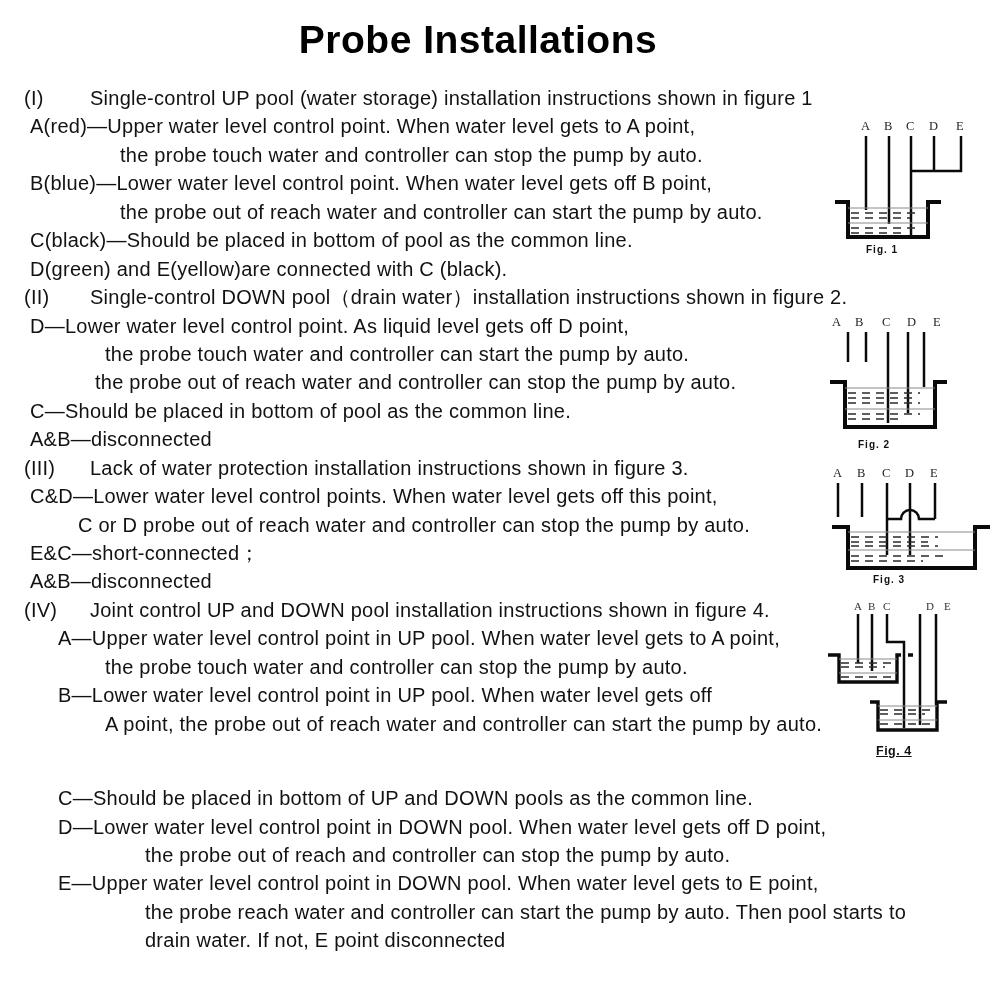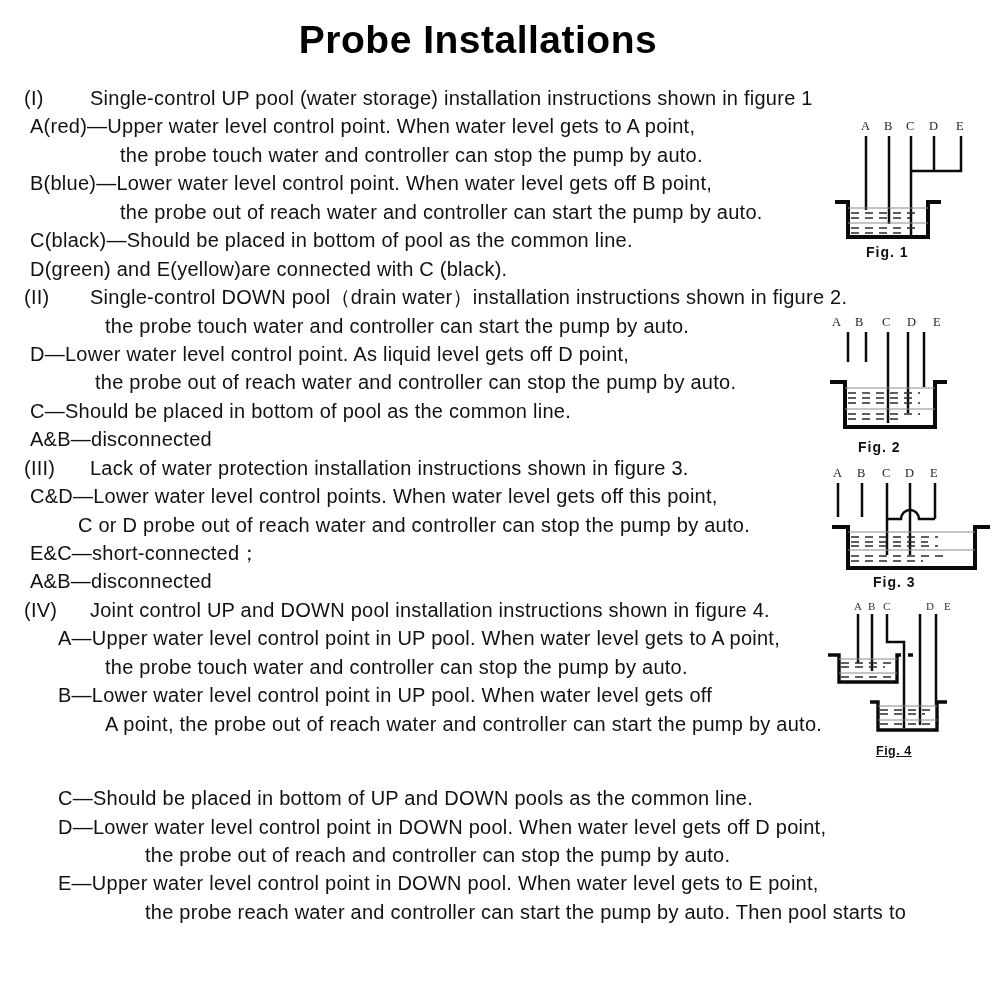--- a/index.html
+++ b/index.html
@@ -21,21 +21,21 @@
   .i-b{padding-left:58px;}
   .i-c{padding-left:120px;}
   .i-d{padding-left:105px;}
   .i-e{padding-left:95px;}
   .i-f{padding-left:78px;}
   .i-g{padding-left:145px;}
   .gap{height:46px;}
   .fig{position:absolute;}
   .figcap{
     position:absolute;font-family:"Liberation Sans",sans-serif;font-weight:bold;
-    color:#111;font-size:14px;letter-spacing:1px;
+    color:#111;font-size:10px;letter-spacing:1px;
   }
   .figcap.small{font-size:12.5px;letter-spacing:0.5px;text-decoration:underline;}
   .probe{stroke:#0a0a0a;stroke-width:2.5;fill:none;}
   .tank{stroke:#0a0a0a;stroke-width:4;fill:none;}
   .tank-thin{stroke:#0a0a0a;stroke-width:3.4;fill:none;}
   .wline{stroke:#8a8a8a;stroke-width:1;fill:none;}
   .wdash{stroke:#2a2a2a;stroke-width:1.5;fill:none;stroke-dasharray:8 6;}
   .plab{font-family:"Liberation Serif",serif;font-size:12.5px;fill:#1d1d1d;}
   .plab.sm{font-size:11px;fill:#333;}
 </style>
@@ -48,41 +48,42 @@
 
   <div id="textcol">
       <div class="line i-m"><span class="marker">(I)</span><span>Single-control UP pool (water storage) installation instructions shown in figure 1</span></div>
       <div class="line i-a"><span>A(red)—Upper water level control point. When water level gets to A point,</span></div>
       <div class="line i-c"><span>the probe touch water and controller can stop the pump by auto.</span></div>
       <div class="line i-a"><span>B(blue)—Lower water level control point. When water level gets off B point,</span></div>
       <div class="line i-c"><span>the probe out of reach water and controller can start the pump by auto.</span></div>
       <div class="line i-a"><span>C(black)—Should be placed in bottom of pool as the common line.</span></div>
       <div class="line i-a"><span>D(green) and E(yellow)are connected with C (black).</span></div>
       <div class="line i-m"><span class="marker">(II)</span><span>Single-control DOWN pool（drain water）installation instructions shown in figure 2.</span></div>
+      <div class="line i-a"><span>D—Lower water level control point. As liquid level gets off D point,</span></div>
       <div class="line i-d"><span>the probe touch water and controller can start the pump by auto.</span></div>
-      <div class="line i-a"><span>D—Lower water level control point. As liquid level gets off D point,</span></div>
       <div class="line i-e"><span>the probe out of reach water and controller can stop the pump by auto.</span></div>
       <div class="line i-a"><span>C—Should be placed in bottom of pool as the common line.</span></div>
       <div class="line i-a"><span>A&amp;B—disconnected</span></div>
       <div class="line i-m"><span class="marker">(III)</span><span>Lack of water protection installation instructions shown in figure 3.</span></div>
       <div class="line i-a"><span>C&amp;D—Lower water level control points. When water level gets off this point,</span></div>
       <div class="line i-f"><span>C or D probe out of reach water and controller can stop the pump by auto.</span></div>
       <div class="line i-a"><span>E&amp;C—short-connected；</span></div>
       <div class="line i-a"><span>A&amp;B—disconnected</span></div>
       <div class="line i-m"><span class="marker">(IV)</span><span>Joint control UP and DOWN pool installation instructions shown in figure 4.</span></div>
       <div class="line i-b"><span>A—Upper water level control point in UP pool. When water level gets to A point,</span></div>
       <div class="line i-d"><span>the probe touch water and controller can stop the pump by auto.</span></div>
       <div class="line i-b"><span>B—Lower water level control point in UP pool. When water level gets off</span></div>
       <div class="line i-d"><span>A point, the probe out of reach water and controller can start the pump by auto.</span></div>
       <div class="gap"></div>
       <div class="line i-b"><span>C—Should be placed in bottom of UP and DOWN pools as the common line.</span></div>
       <div class="line i-b"><span>D—Lower water level control point in DOWN pool. When water level gets off D point,</span></div>
       <div class="line i-g"><span>the probe out of reach and controller can stop the pump by auto.</span></div>
       <div class="line i-b"><span>E—Upper water level control point in DOWN pool. When water level gets to E point,</span></div>
       <div class="line i-g"><span>the probe reach water and controller can start the pump by auto. Then pool starts to</span></div>
+      <div class="line i-g"><span>drain water. If not, E point disconnected</span></div>
     </div>
 
   <svg class="fig" style="left:830px;top:116px;" width="145" height="132" viewBox="0 0 145 132">
     <text class="plab" x="31" y="14">A</text>
     <text class="plab" x="54" y="14">B</text>
     <text class="plab" x="76" y="14">C</text>
     <text class="plab" x="99" y="14">D</text>
     <text class="plab" x="126" y="14">E</text>
     <path class="probe" d="M36 20 V94"></path>
     <path class="probe" d="M59 20 V108"></path>

